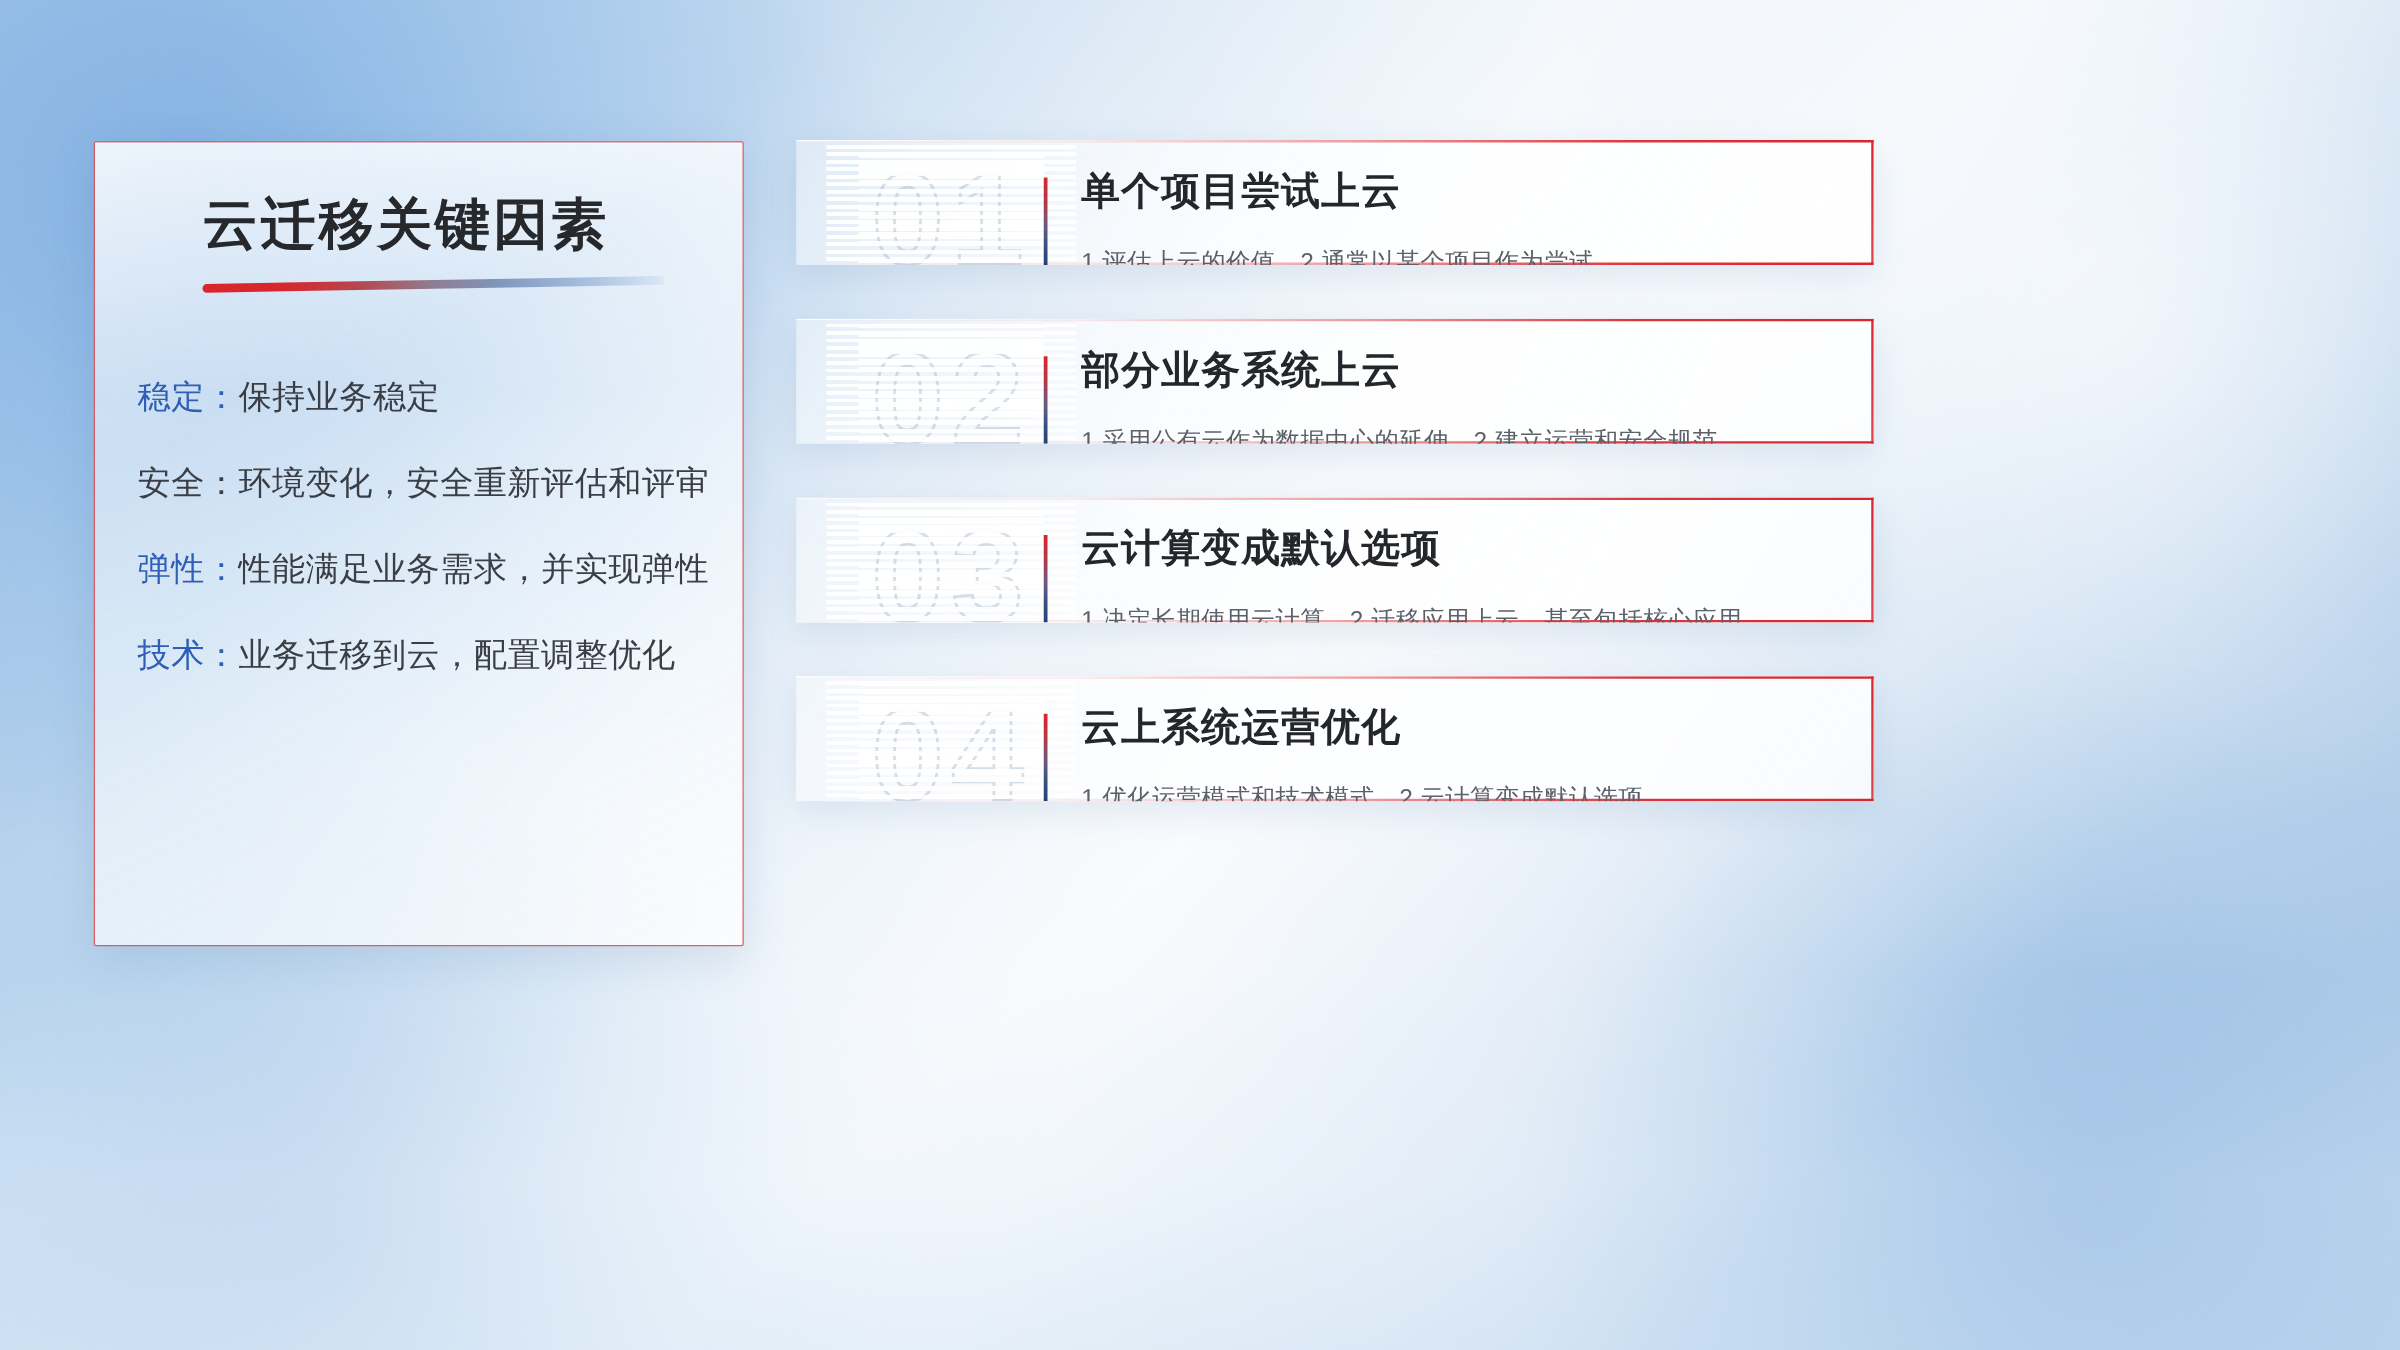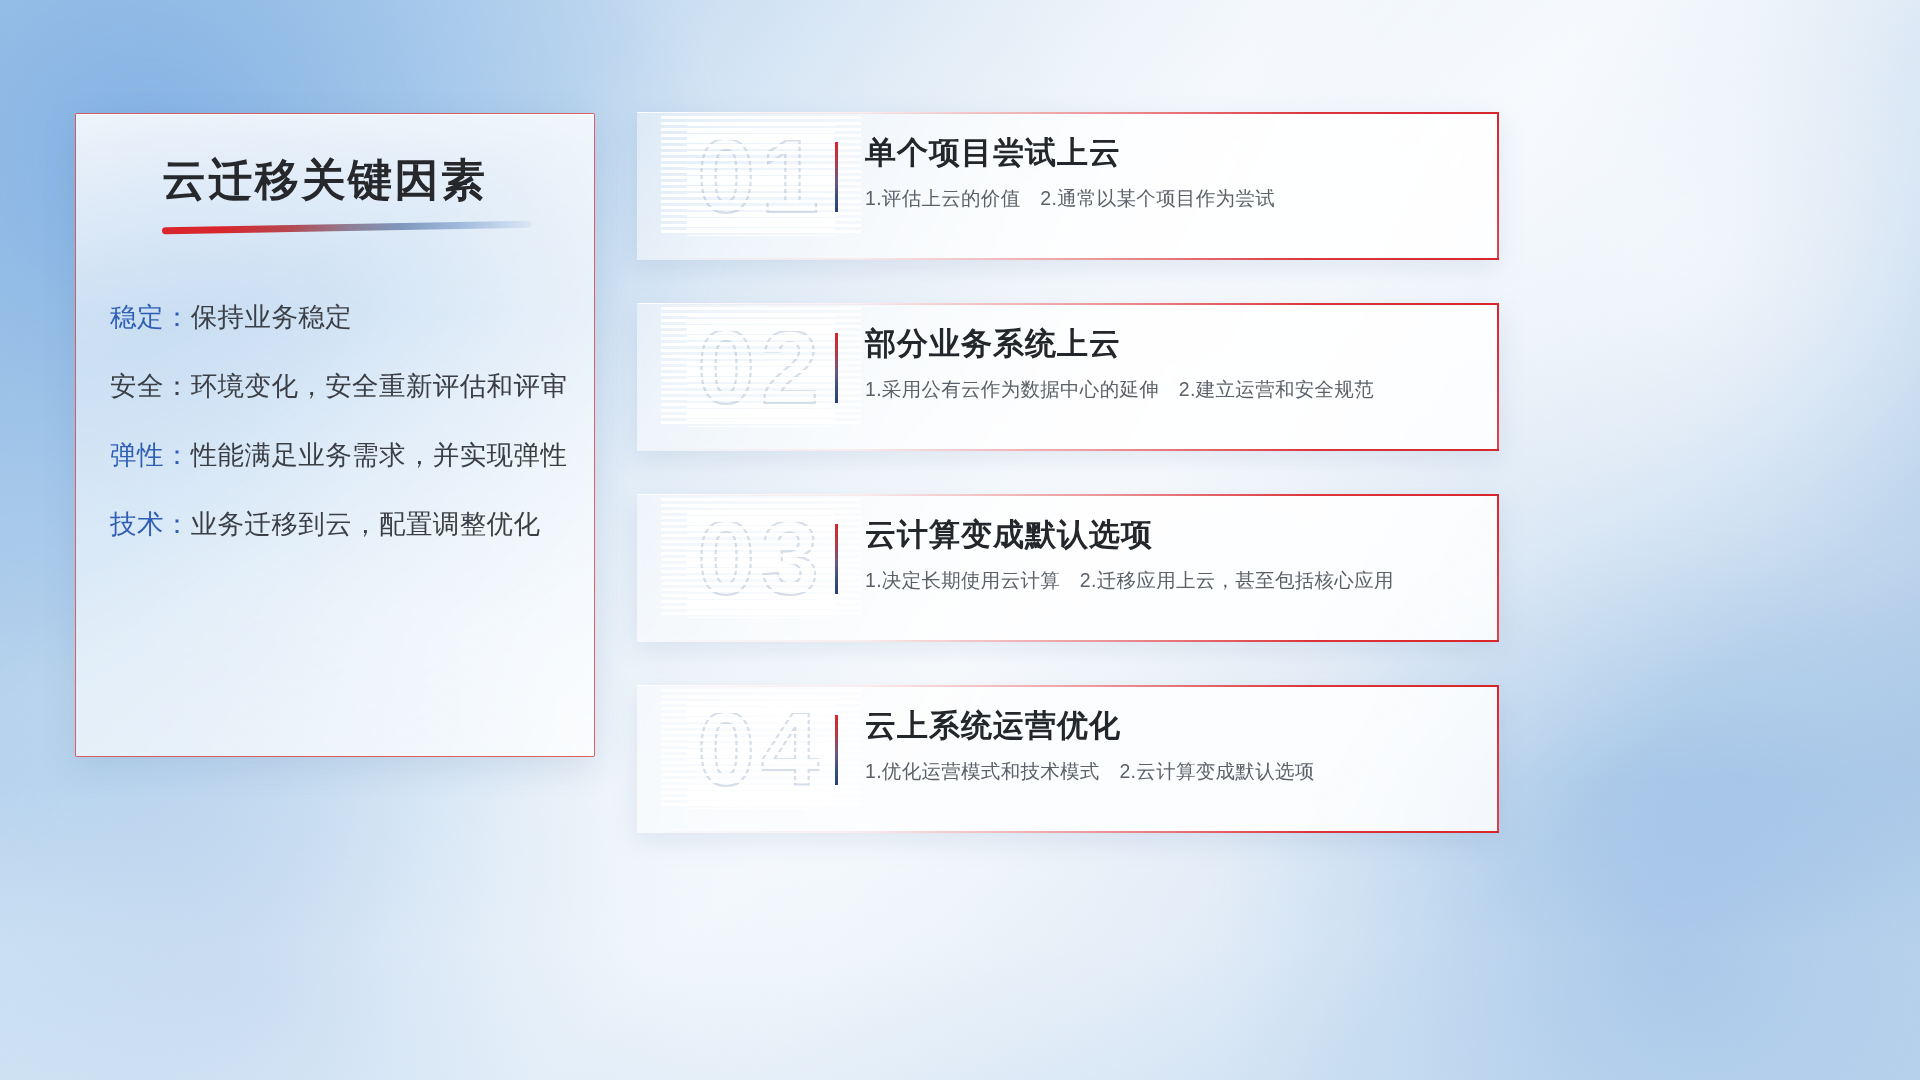--- a/index.html
+++ b/index.html
@@ -51,21 +51,21 @@
   .lc-item:last-child{margin-bottom:0;}
   .lc-key{font-weight:400;white-space:nowrap;}
   .lc-key.blue{color:#2f5fb5;}
   .lc-key.dark{color:#3b3f45;}
   .lc-val{font-weight:400;color:#3b3f45;}
   .lc-item.wrap{display:block;}
   .lc-item.wrap .lc-cont{display:block;margin-top:28px;}
 
   
   .cards{position:absolute;left:637px;top:112px;width:862px;}
-  .card{position:relative;height:148px;margin-bottom:43px;overflow:hidden;
+  .card{position:relative;height:100px;margin-bottom:43px;overflow:hidden;
     background:linear-gradient(118deg,rgba(255,255,255,.40) 0%,rgba(255,255,255,.58) 26%,rgba(255,255,255,.80) 52%,rgba(255,255,255,.90) 74%,rgba(255,255,255,.82) 100%);
     box-shadow:0 8px 26px rgba(70,110,160,.13), inset 0 1px 0 rgba(255,255,255,.9);
     backdrop-filter:blur(2px);}
   .card:last-child{margin-bottom:0;}
   .card .edge{position:absolute;left:0;right:0;height:1.8px;
     background:linear-gradient(90deg,rgba(217,37,44,0) 0%,rgba(217,37,44,.08) 26%,rgba(217,37,44,.45) 52%,rgba(217,37,44,.92) 78%,#d9252c 100%);}
   .card .edge.top{top:0;}
   .card .edge.bot{bottom:0;}
   .card .edge.right{left:auto;right:0;top:0;bottom:0;width:1.8px;height:auto;
     background:linear-gradient(180deg,#d9252c,rgba(217,37,44,.85));}
@@ -77,21 +77,21 @@
     mix-blend-mode:normal;pointer-events:none;user-select:none;}
   .numeral .nwrap{display:inline-block;position:relative;}
   .numeral .stripes{position:absolute;left:-10px;right:-10px;top:0;bottom:0;
     background:repeating-linear-gradient(180deg,rgba(255,255,255,.92) 0px,rgba(255,255,255,.92) 3.5px,rgba(255,255,255,0) 3.5px,rgba(255,255,255,0) 7px);}
 
   .accent{position:absolute;left:198px;top:30px;width:2.6px;height:70px;
     background:linear-gradient(180deg,#d9252c 0%,#b03a49 30%,#6a5a82 55%,#37507f 78%,#24417a 100%);}
 
   .c-title{position:absolute;left:228px;top:22px;right:24px;
     font-size:31px;font-weight:700;color:#23262b;letter-spacing:1px;line-height:1.2;white-space:nowrap;}
-  .c-desc{position:absolute;left:228px;top:74px;right:24px;
+  .c-desc{position:absolute;left:228px;top:86px;right:24px;
     font-size:19.5px;font-weight:400;color:#5c6169;letter-spacing:.3px;line-height:1.3;white-space:nowrap;}
 </style>
 </head>
 <body>
 
 <div id="stage">
 
   <div class="bg-base"></div>
   <div class="bg-blob-a"></div>
   <div class="bg-blob-b"></div>

